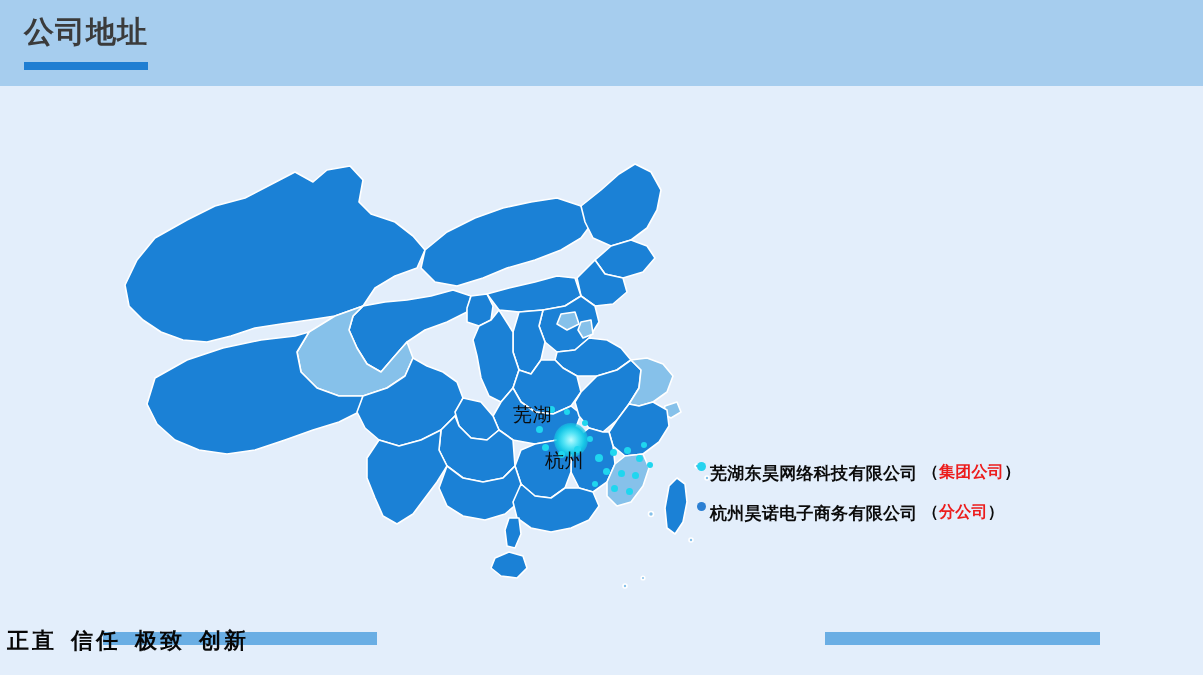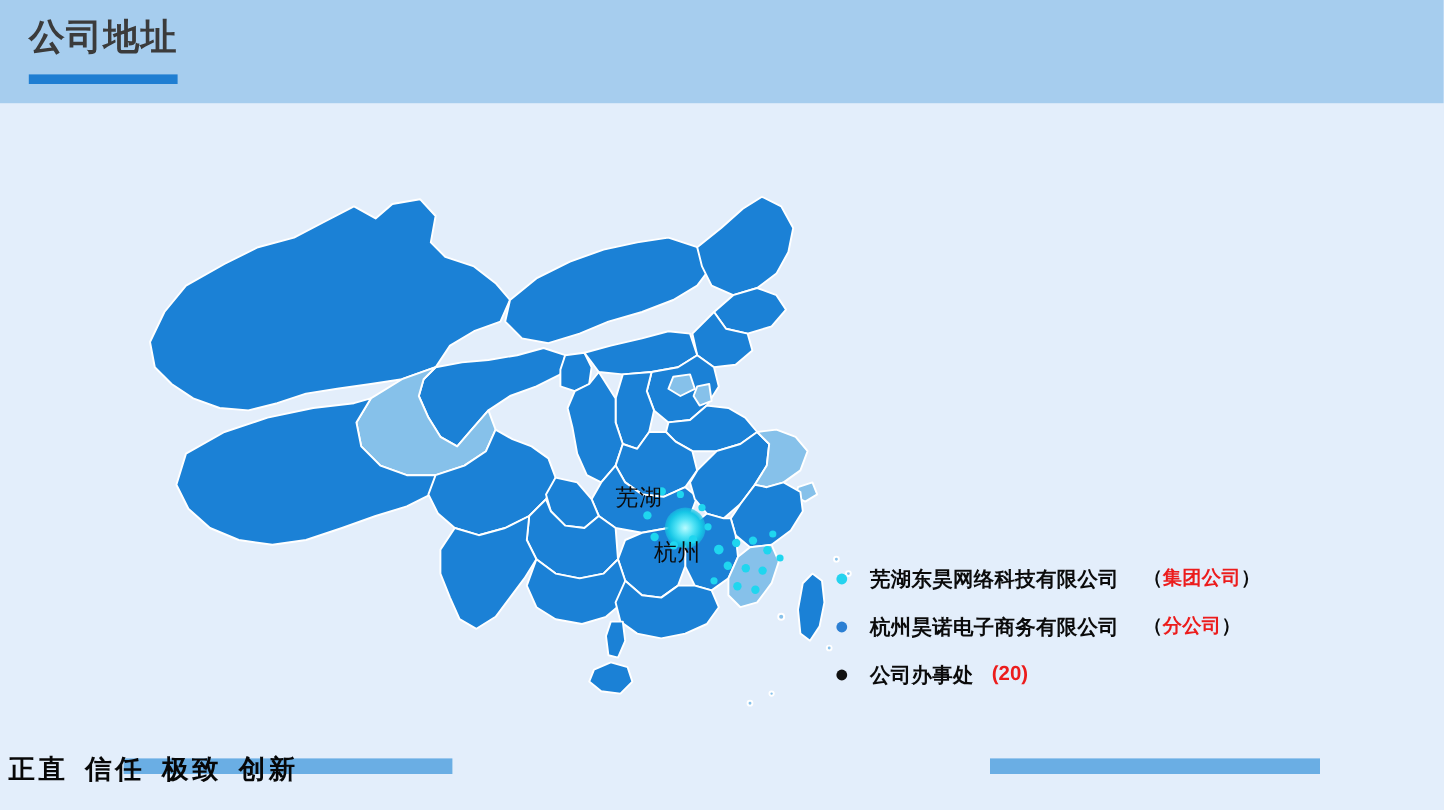--- a/index.html
+++ b/index.html
@@ -125,24 +125,23 @@
 
   
   #legend {
     position: absolute;
     left: 697px;
     top: 462px;
     width: 440px;
   }
   .legend-row {
     display: flex;
-    align-items: center;
+    align-items: flex-start;
     height: 40px;
     white-space: nowrap;
-    gap: 15px;
   }
   .legend-bullet {
     width: 9px;
     height: 9px;
     border-radius: 50%;
     margin-right: 4px;
     flex: 0 0 auto;
   }
   .b-cyan  { background: #25d3ef; }
   .b-blue  { background: #2b7fd3; }
@@ -322,25 +321,20 @@
       <span class="legend-main">芜湖东昊网络科技有限公司</span>
       <span class="legend-note"><span>（</span><span class="red">集团公司</span><span>）</span></span>
     </div>
 
     <div class="legend-row">
       <span class="legend-bullet b-blue"></span>
       <span class="legend-main">杭州昊诺电子商务有限公司</span>
       <span class="legend-note"><span>（</span><span class="red">分公司</span><span>）</span></span>
     </div>
 
-    <div class="legend-row">
-      <span class="legend-bullet b-black"></span>
-      <span class="legend-main">公司办事处</span>
-      <span class="legend-inline-red">(20)</span>
-    </div>
 
   </div>
 
   <div id="footer-bar-left"></div>
   <div id="footer-bar-right"></div>
   <div id="footer-slogan">
     <span>正直</span><span>信任</span><span>极致</span><span>创新</span>
   </div>
 
 </div>

